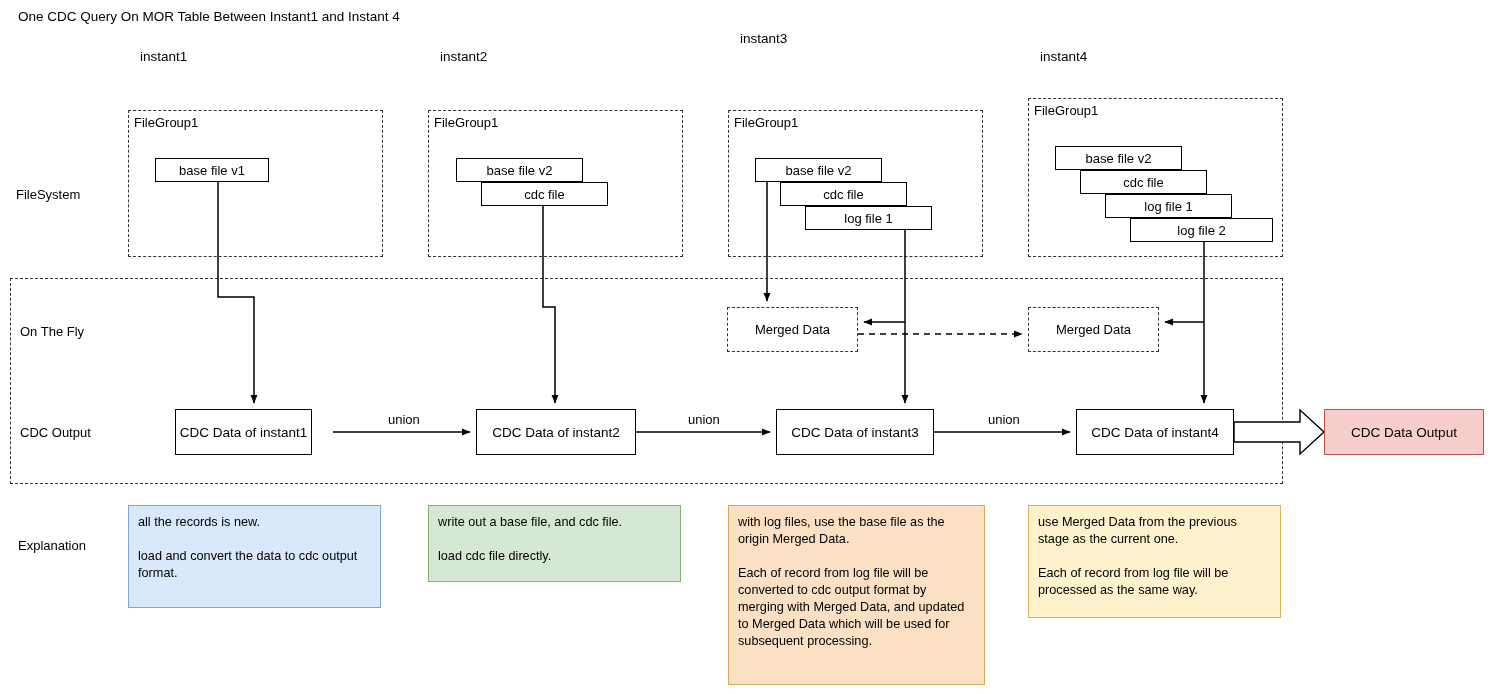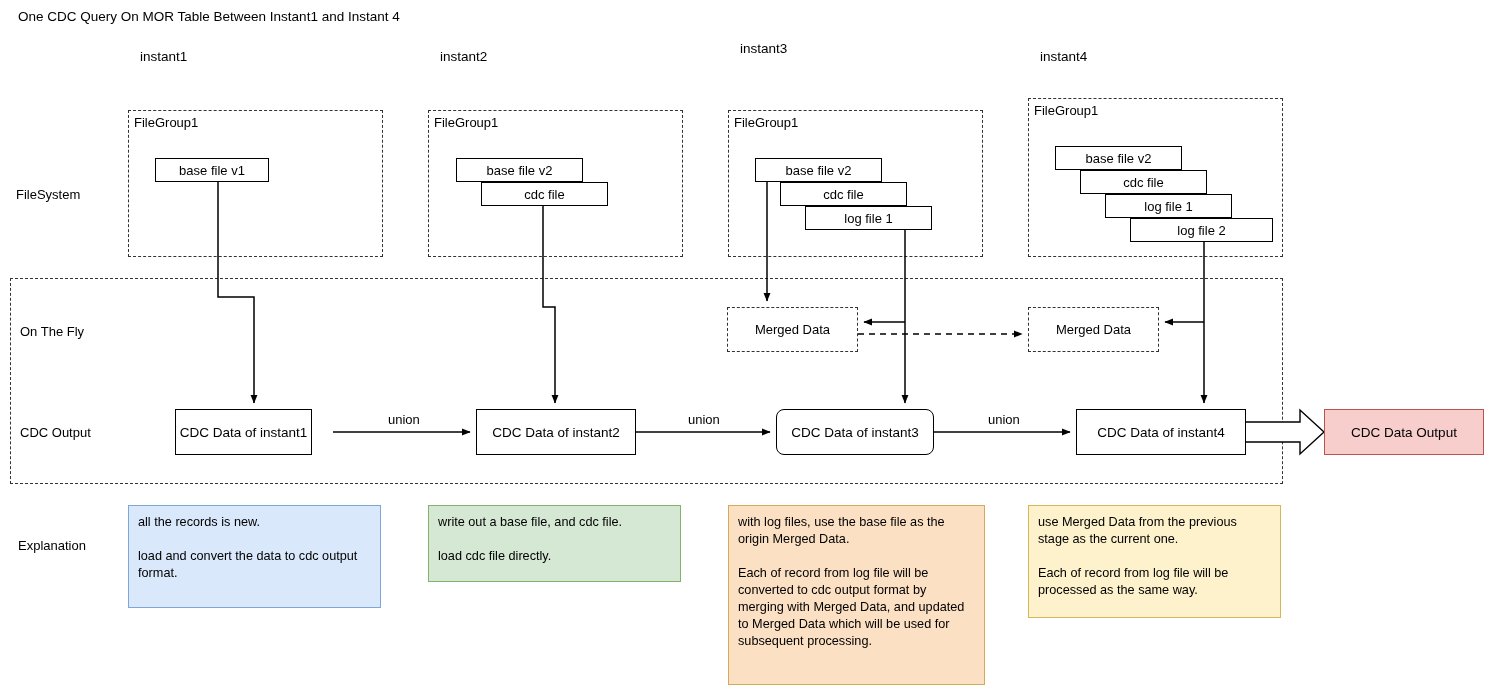--- a/index.html
+++ b/index.html
@@ -33,21 +33,21 @@
 </style>
 </head>
 <body>
 
 <div id="stage">
 
   <div class="abs ttl" style="left:18px;top:9px;">One CDC Query On MOR Table Between Instant1 and Instant 4</div>
 
   <div class="abs collab" style="left:140px;top:49px;">instant1</div>
   <div class="abs collab" style="left:440px;top:49px;">instant2</div>
-  <div class="abs collab" style="left:740px;top:41px;text-align:center;">instant3</div>
+  <div class="abs collab" style="left:740px;top:31px;text-align:center;">instant3</div>
   <div class="abs collab" style="left:1040px;top:49px;">instant4</div>
 
   <div class="abs rowlab" style="left:16px;top:187px;">FileSystem</div>
   <div class="abs rowlab" style="left:20px;top:324px;">On The Fly</div>
   <div class="abs rowlab" style="left:20px;top:425px;">CDC Output</div>
   <div class="abs rowlab" style="left:18px;top:538px;">Explanation</div>
 
   <div class="abs fg" style="left:128px;top:110px;width:253px;height:145px;">
     <div class="fglab">FileGroup1</div>
   </div>
@@ -75,22 +75,22 @@
   <div class="fbox" style="left:1105px;top:194px;width:127px;height:24px;">log file 1</div>
   <div class="fbox" style="left:1130px;top:218px;width:143px;height:24px;">log file 2</div>
 
   <div class="abs bigdash" style="left:10px;top:278px;width:1271px;height:204px;"></div>
 
   <div class="md" style="left:727px;top:307px;width:131px;height:45px;">Merged Data</div>
   <div class="md" style="left:1028px;top:307px;width:131px;height:45px;">Merged Data</div>
 
   <div class="cdc" style="left:175px;top:409px;width:137px;height:46px;">CDC Data of instant1</div>
   <div class="cdc" style="left:476px;top:409px;width:160px;height:46px;">CDC Data of instant2</div>
-  <div class="cdc" style="left:776px;top:409px;width:158px;height:46px;border-radius:8px;">CDC Data of instant3</div>
-  <div class="cdc" style="left:1076px;top:409px;width:170px;height:46px;">CDC Data of instant4</div>
+  <div class="cdc" style="left:776px;top:409px;width:158px;height:46px;">CDC Data of instant3</div>
+  <div class="cdc" style="left:1076px;top:409px;width:158px;height:46px;">CDC Data of instant4</div>
 
   <div class="ulab" style="left:388px;top:412px;">union</div>
   <div class="ulab" style="left:688px;top:412px;">union</div>
   <div class="ulab" style="left:988px;top:412px;">union</div>
 
   <div class="out" style="left:1324px;top:409px;width:160px;height:46px;">CDC Data Output</div>
 
   <div class="note" style="left:128px;top:505px;width:253px;height:103px;
        background:#dae8fc;border:1.2px solid #7ea6d9;">all the records is new.
 

